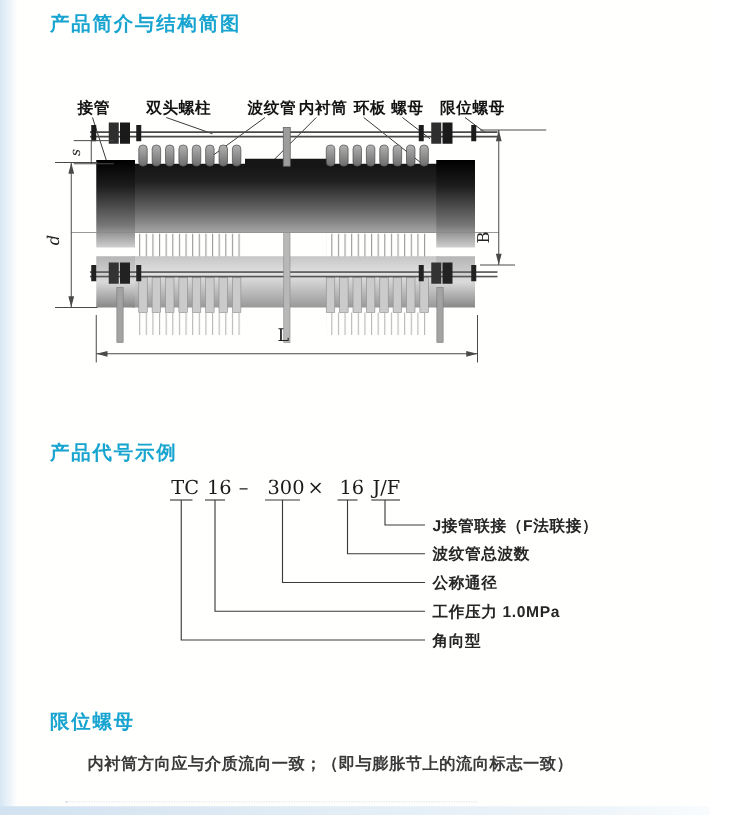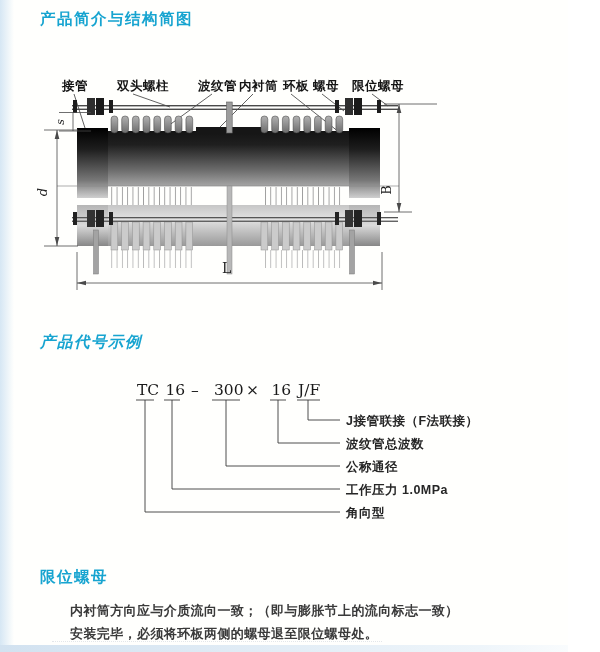--- a/index.html
+++ b/index.html
@@ -220,21 +220,21 @@
     <g>
       <line class="dim" x1="77" y1="252" x2="77" y2="290"></line>
       <line class="dim" x1="382" y1="252" x2="382" y2="290"></line>
       <line class="dim" x1="77" y1="283" x2="382" y2="283"></line>
       <polygon points="77,283 86,280.7 86,285.3" fill="#4a4a4a"></polygon>
       <polygon points="382,283 373,280.7 373,285.3" fill="#4a4a4a"></polygon>
       <text class="dimlbl" font-size="14" x="222" y="273">L</text>
     </g>
   </svg>
 
-  <h2 class="sec-title" style="top:332px;font-style:italic;">产品代号示例</h2>
+  <h2 class="sec-title" style="top:352px;">产品代号示例</h2>
 
   <svg style="top:372px;" width="600" height="168" viewBox="0 372 600 168">
     <g>
       <text class="tok" x="137" y="395">TC</text>
       <text class="tok" x="165.5" y="395">16</text>
       <text class="tok" x="191" y="395">–</text>
       <text class="tok" x="214" y="395">300</text>
       <text class="tok" x="246" y="395">×</text>
       <text class="tok" x="271.5" y="395">16</text>
       <text class="tok" x="298" y="395">J/F</text>
@@ -255,18 +255,17 @@
       <text class="ann" x="346" y="424.5">J接管联接（F法联接）</text>
       <text class="ann" x="346" y="447.5">波纹管总波数</text>
       <text class="ann" x="346" y="470.5">公称通径</text>
       <text class="ann" x="346" y="493.5">工作压力 1.0MPa</text>
       <text class="ann" x="346" y="516.5">角向型</text>
     </g>
   </svg>
 
   <h2 class="sec-title" style="top:567px;">限位螺母</h2>
   <p class="body-line" style="top:602px;">内衬筒方向应与介质流向一致；（即与膨胀节上的流向标志一致）</p>
-  <p class="body-line" style="top:625px;">安装完毕，必须将环板两侧的螺母退至限位螺母处。</p>
 
   <div class="artifact"></div>
   <div class="edge-left"></div>
   <div class="edge-bottom"></div>
 </div>
 
 </body></html>

